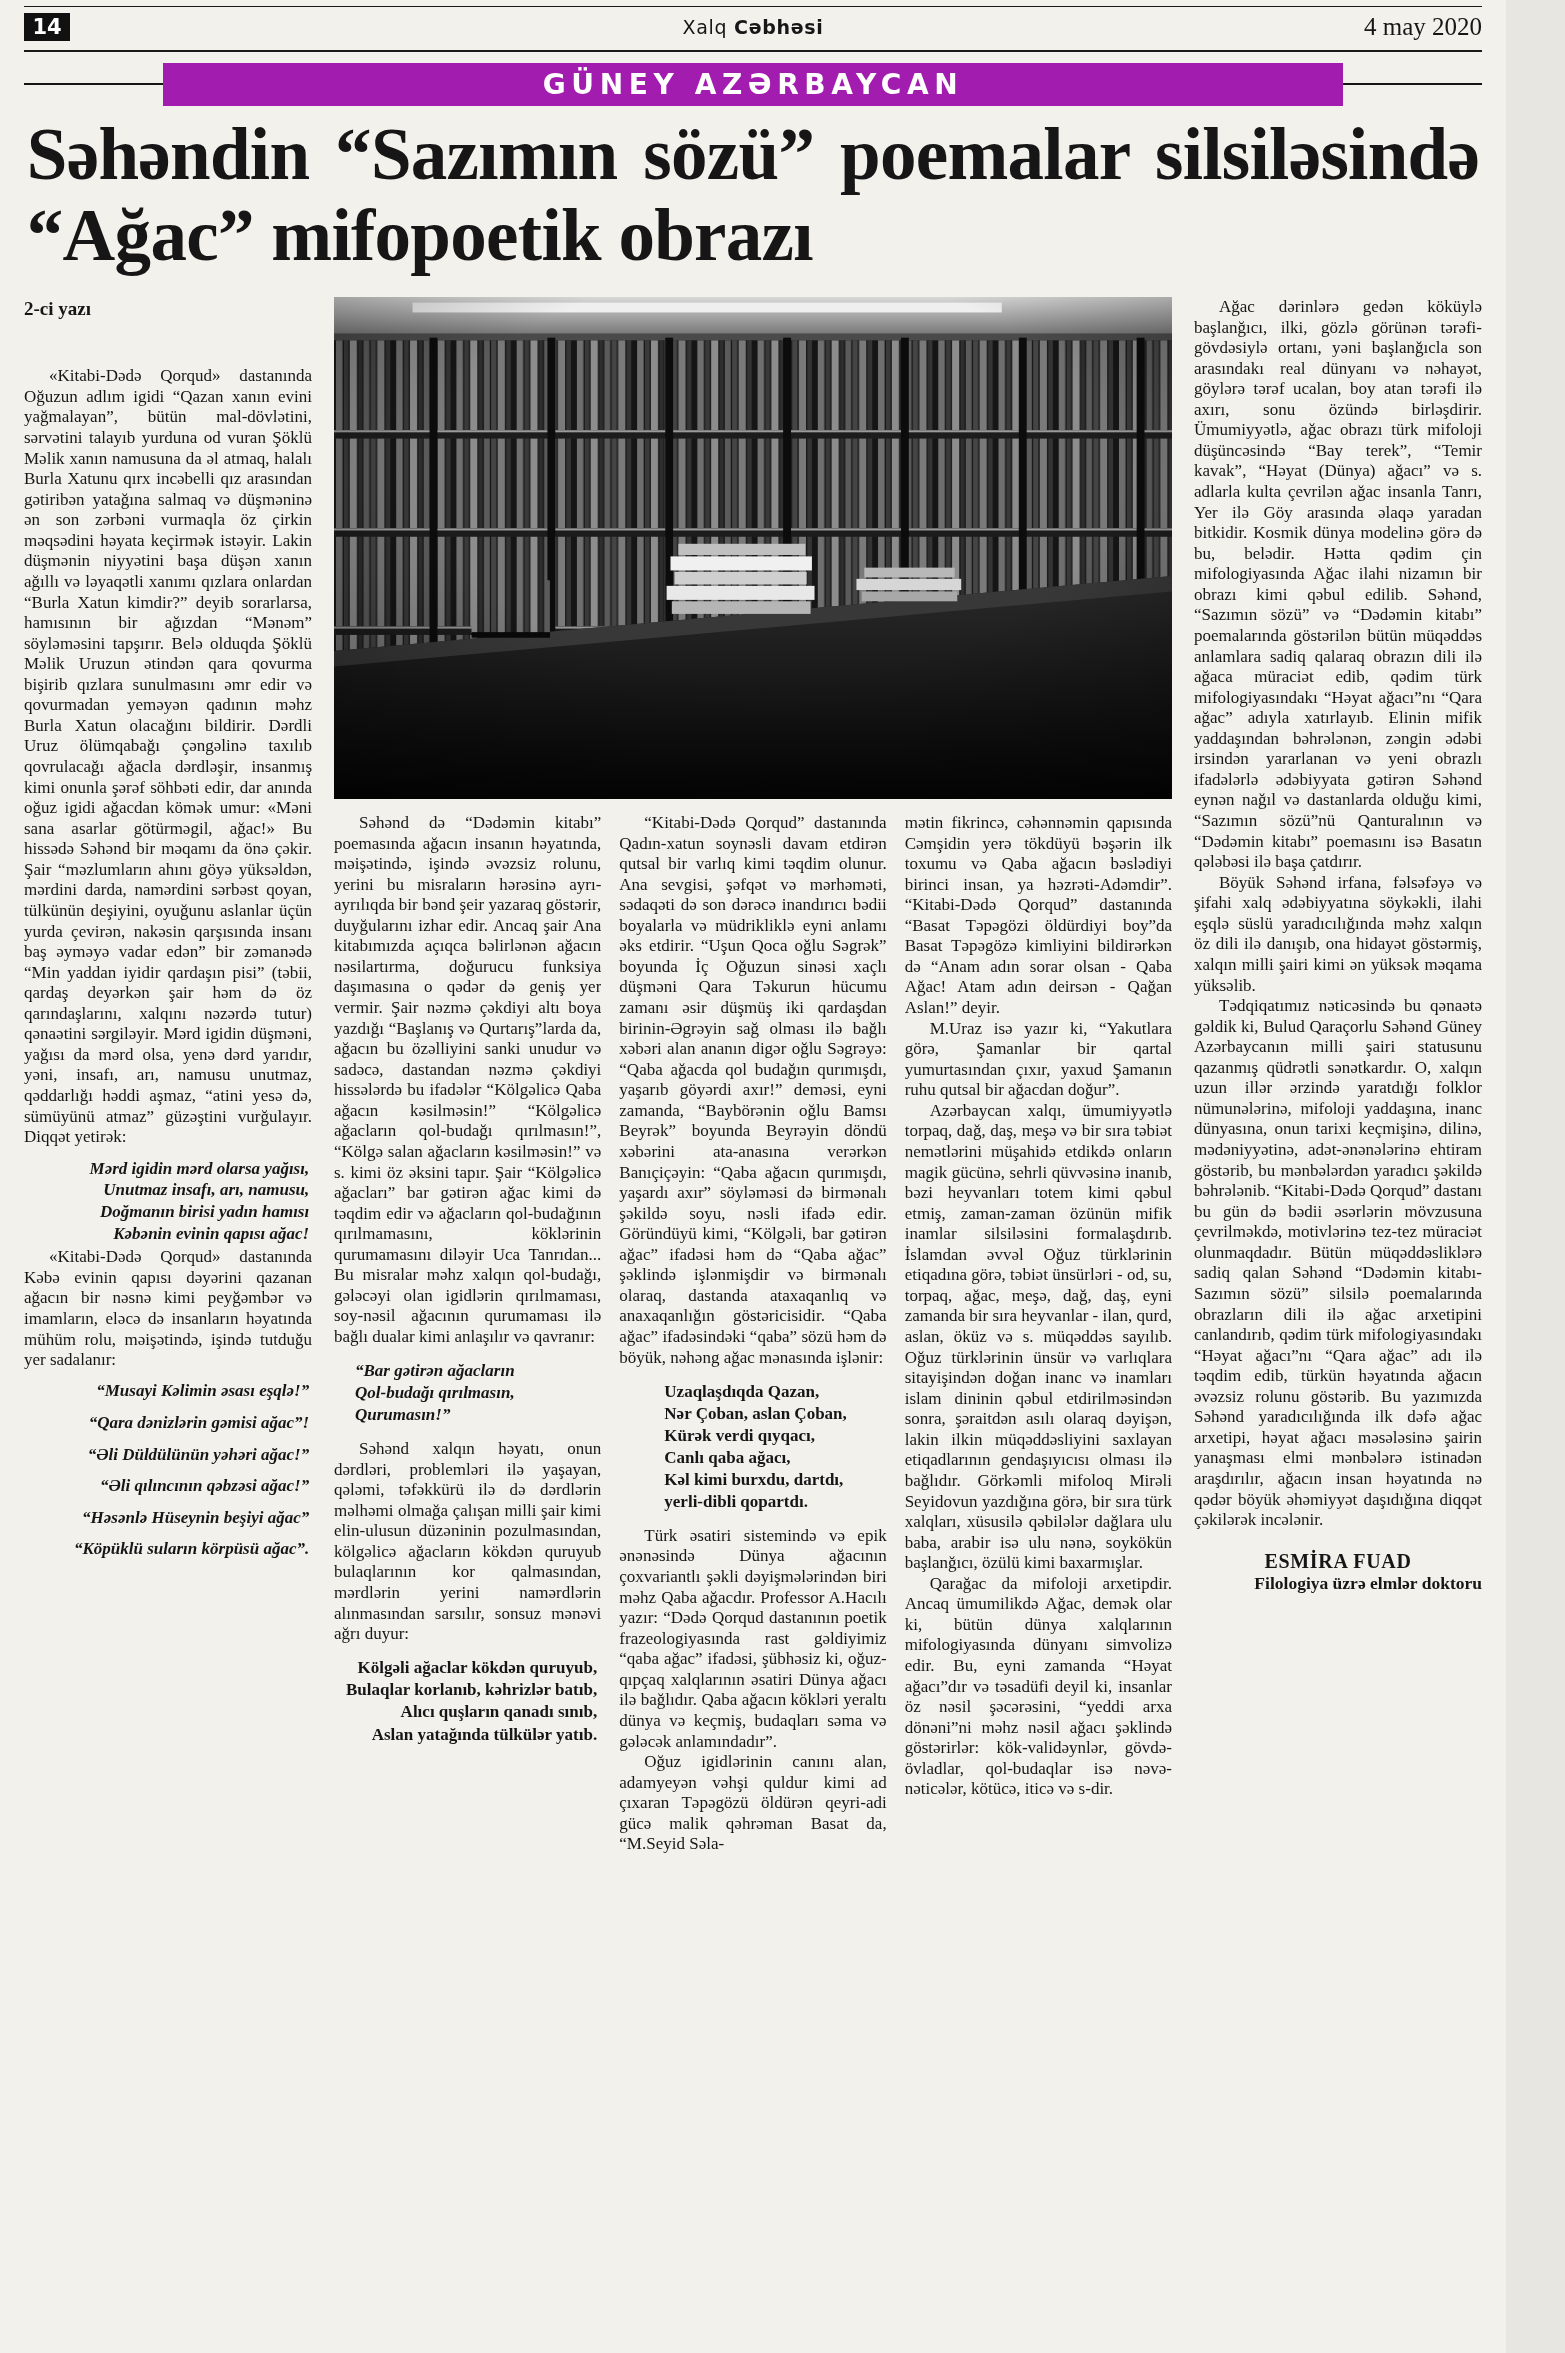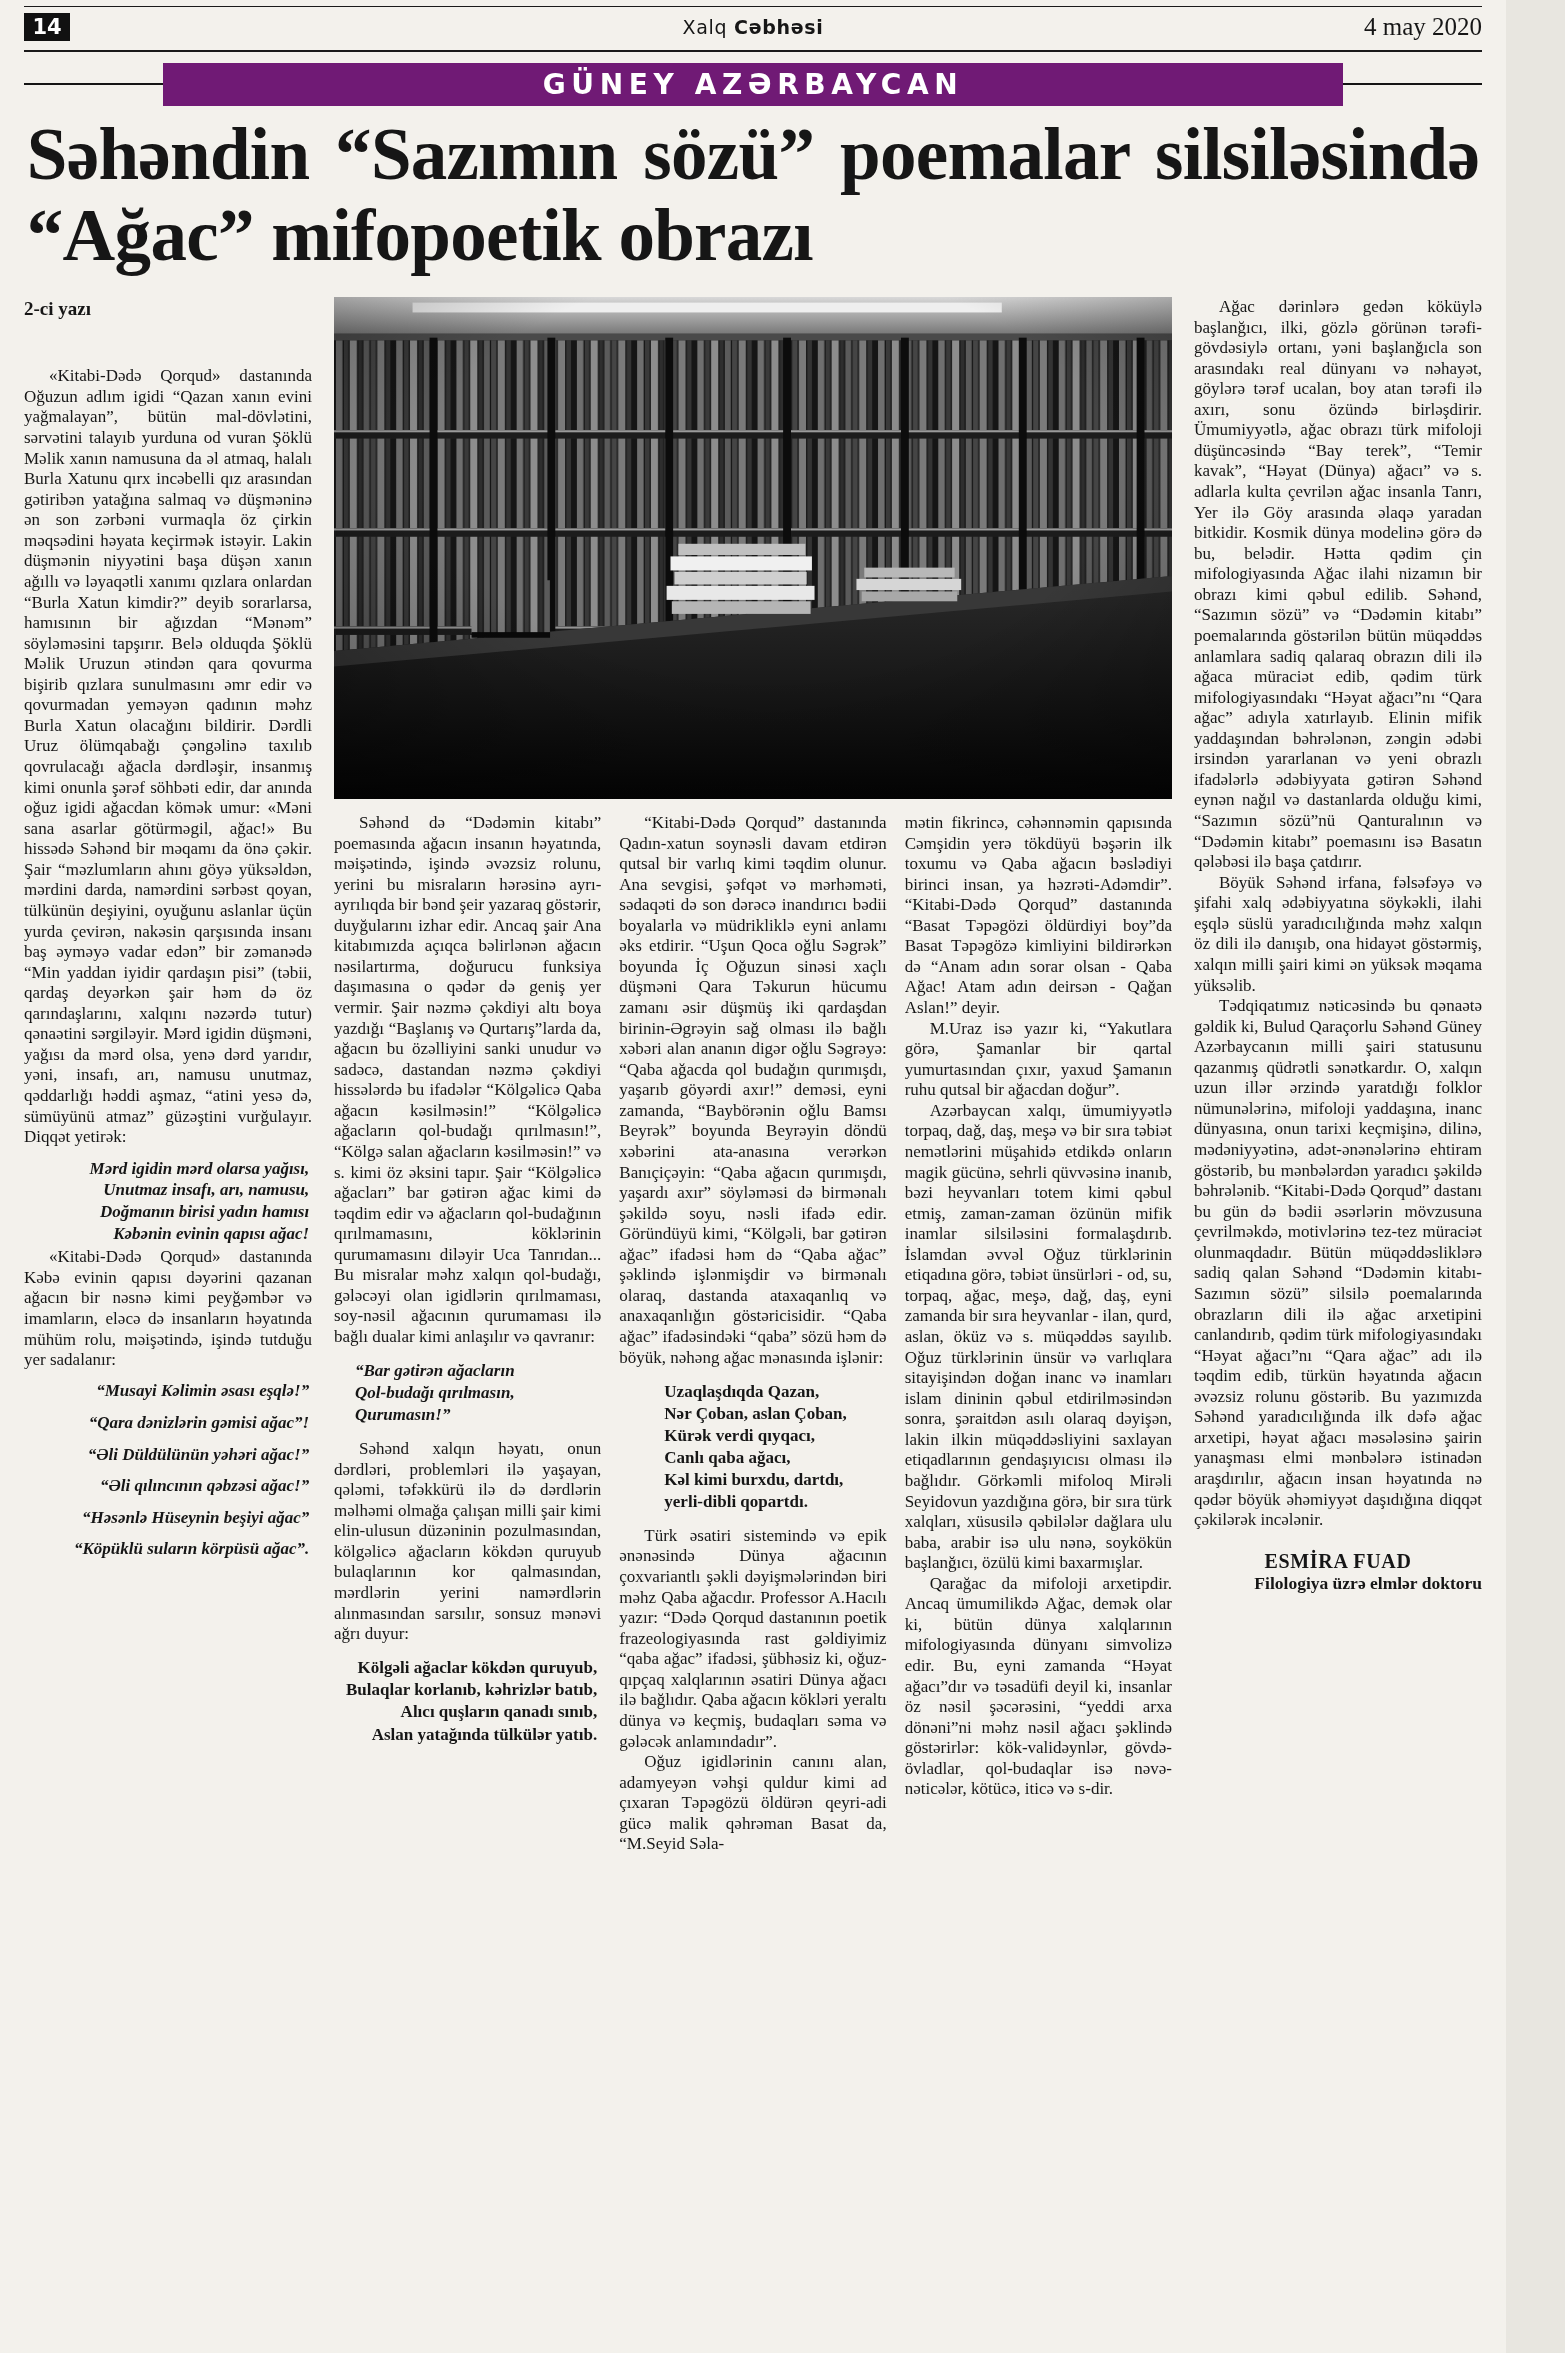--- a/index.html
+++ b/index.html
@@ -14,21 +14,21 @@
              font-weight:bold; font-size:21px; padding:2.1px 8.4px; }
   .masthead { position:absolute; left:50%; transform:translateX(-50%);
               font-family:"DejaVu Sans","Liberation Sans",sans-serif; font-size:19px; letter-spacing:0.7px; }
   .masthead .light { font-weight:normal; }
   .masthead .heavy { font-weight:bold; }
   .issuedate { font-size:25px; }
 
   
   .banner-row { display:flex; align-items:center; margin:11.2px 0 4.2px; }
   .banner-row::before, .banner-row::after { content:""; flex:1; border-top:2.1px solid #141414; }
-  .banner { flex:0 0 81%; background:#701a75; color:#ffffff; text-align:center;
+  .banner { flex:0 0 81%; background:#a21caf; color:#ffffff; text-align:center;
             font-family:"DejaVu Sans","Liberation Sans",sans-serif; font-weight:bold;
             font-size:28px; letter-spacing:5.6px; padding:4.9px 0; }
 
   
   .headline { font-size:73px; line-height:1.1; font-weight:bold; letter-spacing:-0.7px;
               text-align:justify; margin:9.8px 2.8px 21px; }
 
   
   .columns { display:flex; gap:22px; height:2015px; }
   .columns > .col { flex:0 0 288px; width:288px; }

